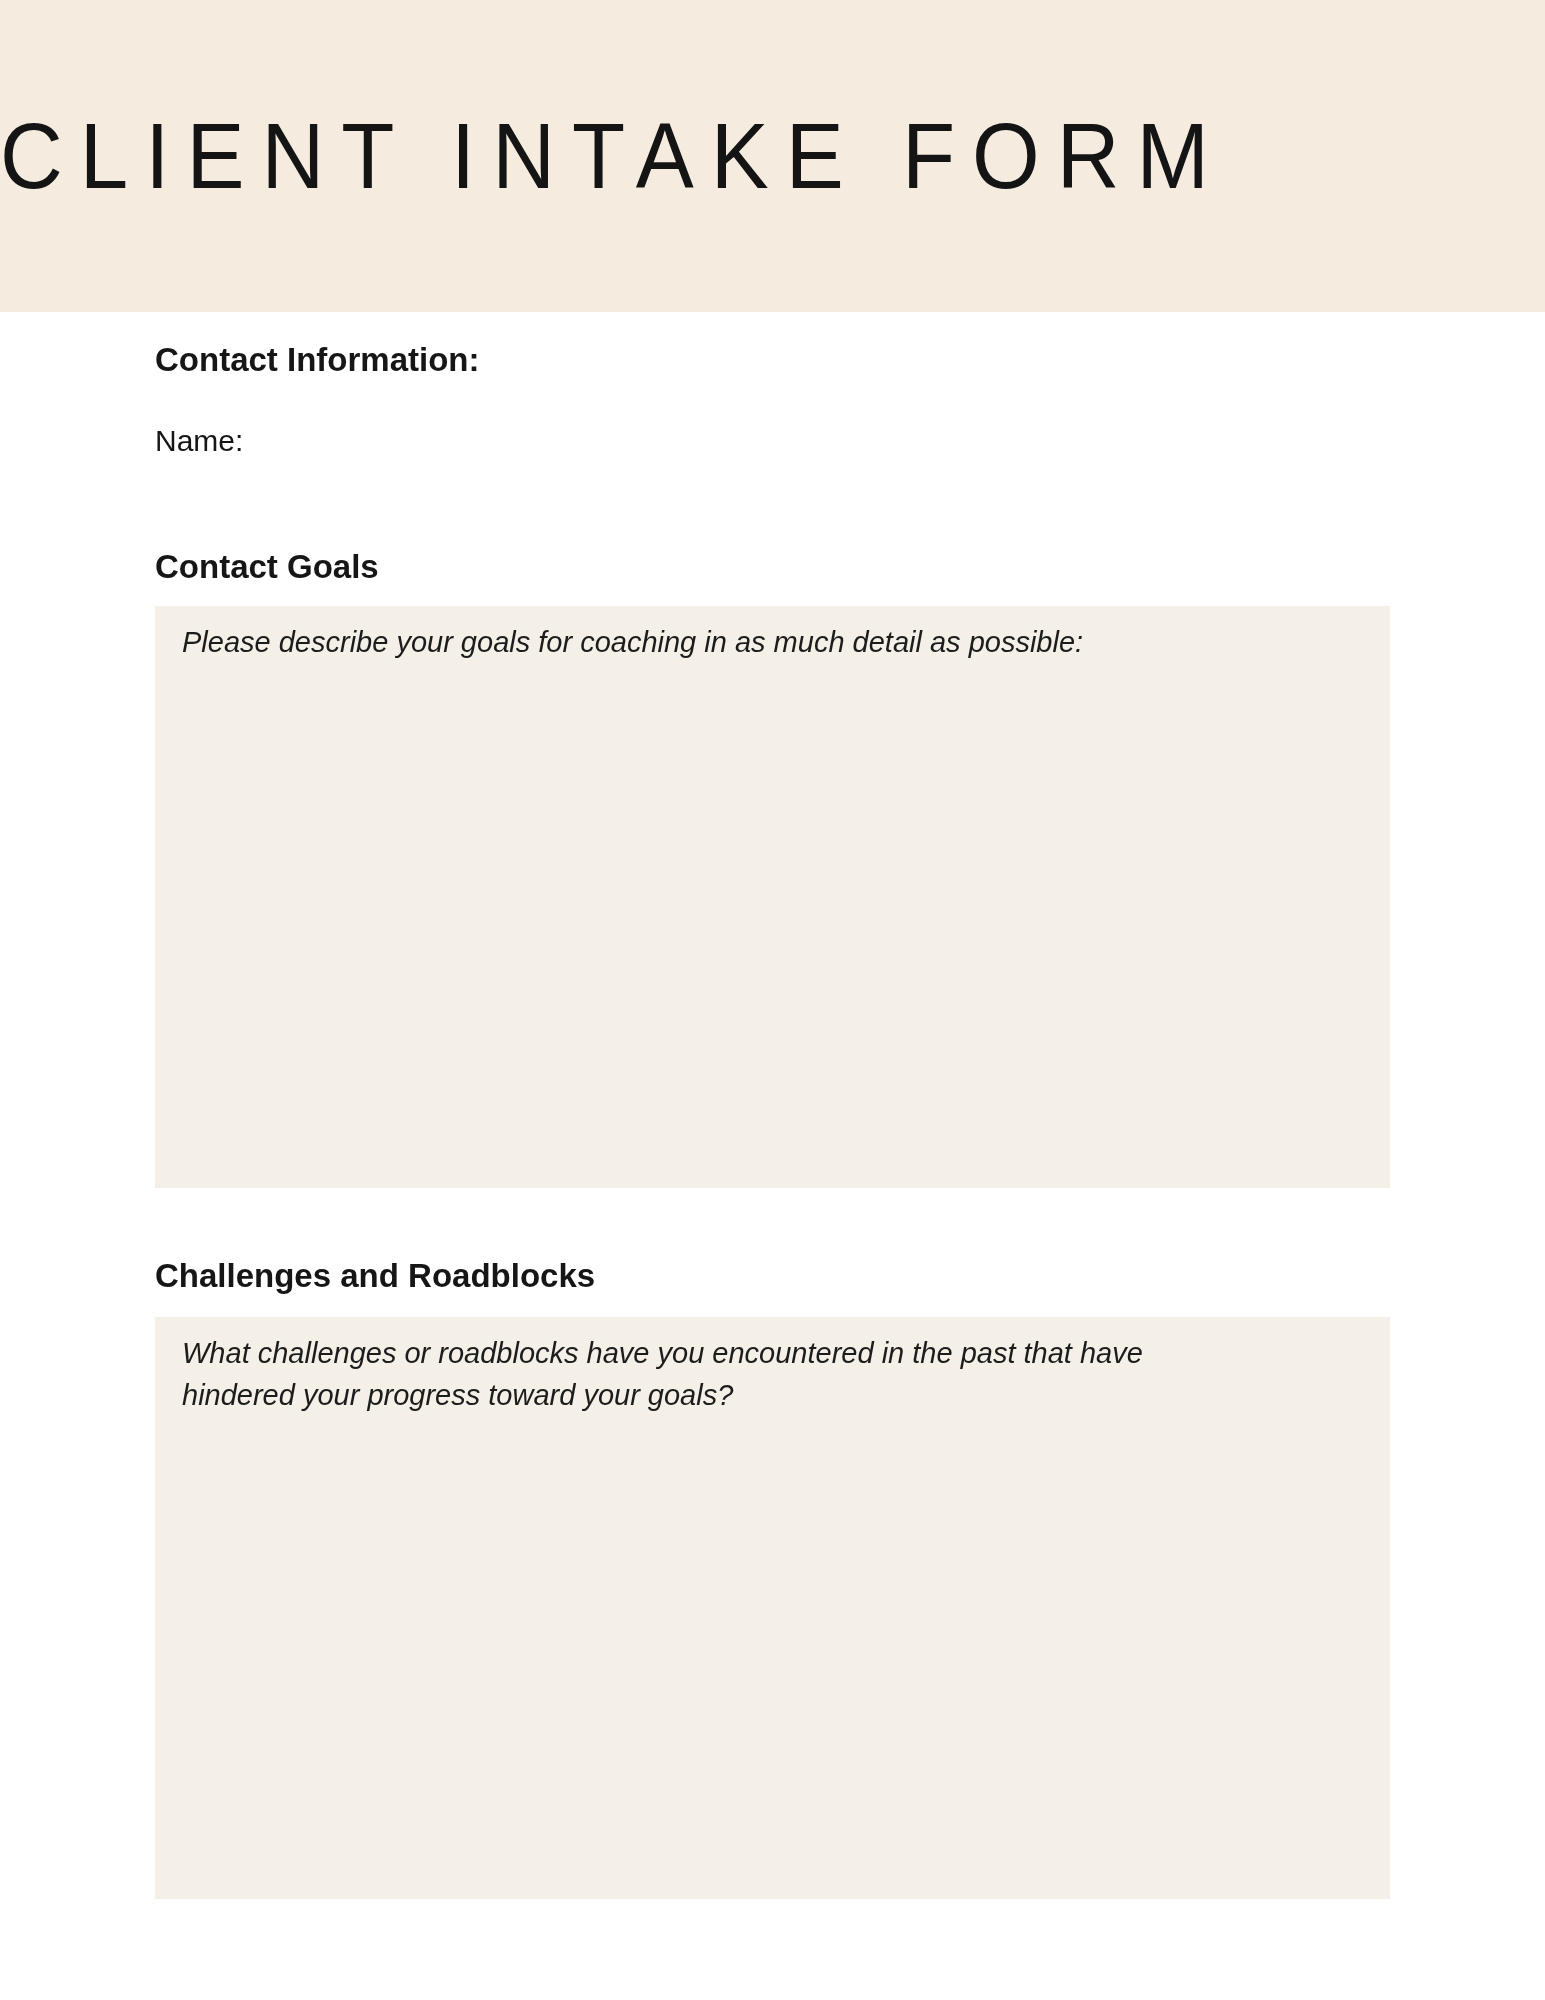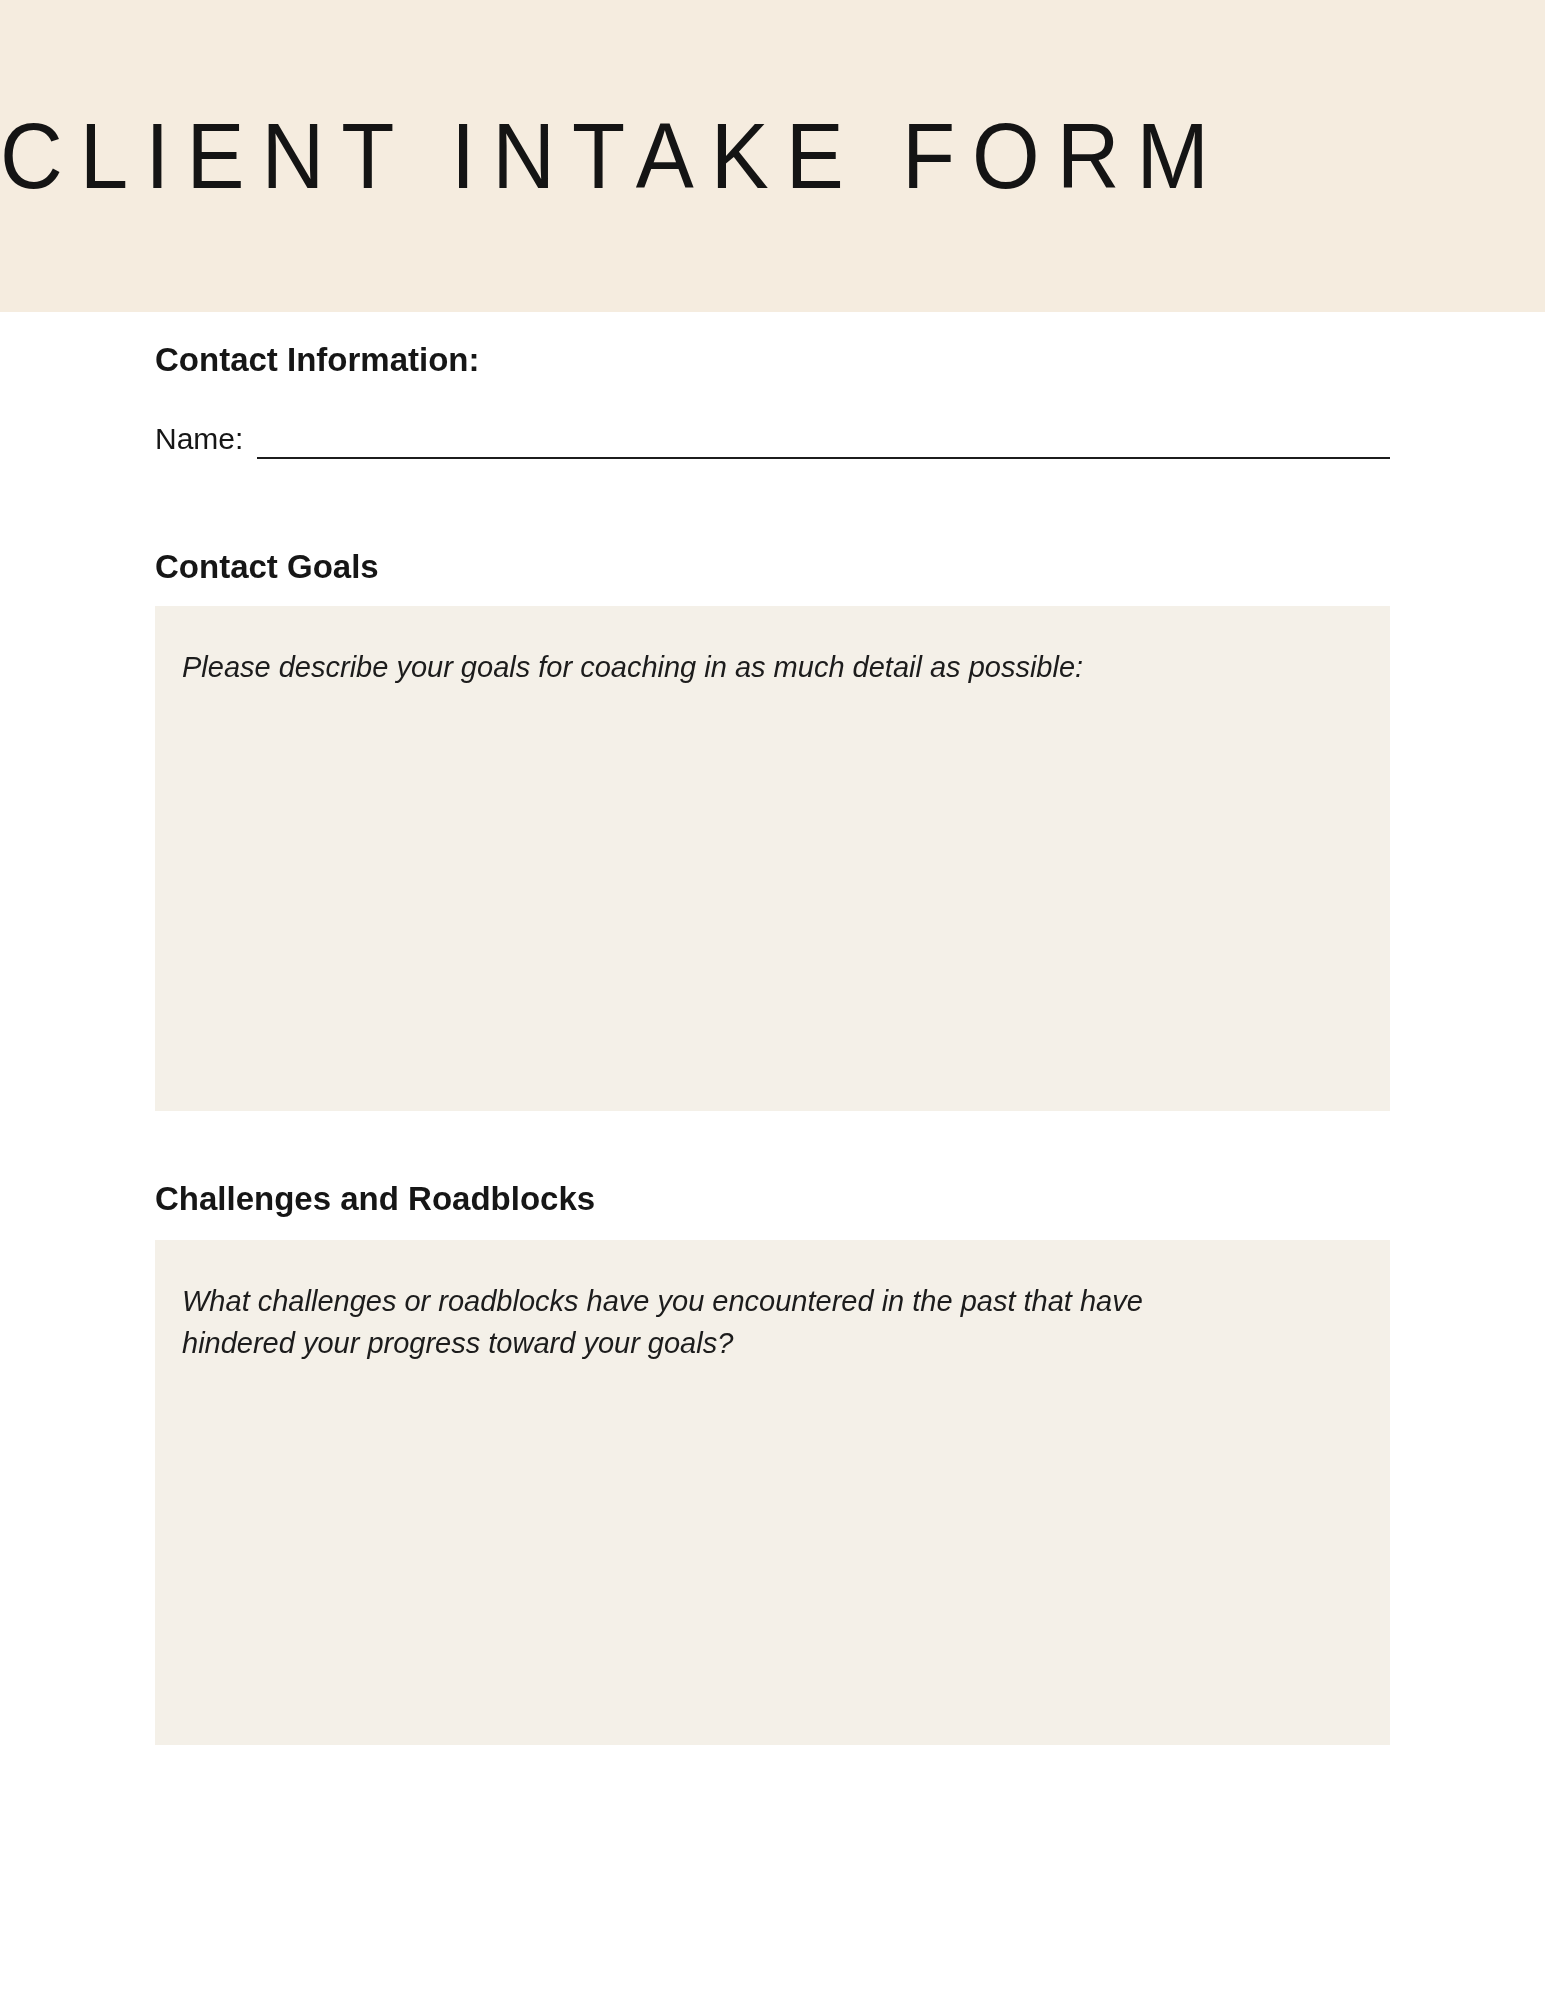--- a/index.html
+++ b/index.html
@@ -44,44 +44,45 @@
     font-weight: bold;
     line-height: 40px;
     color: var(--ink);
   }
   .contact-heading { padding-top: 28px; }
   .goals-heading { margin-top: 88px; }
   .challenges-heading { margin-top: 68px; }
 
   .field-row {
     display: flex;
-    align-items: flex-end;
+    align-items: flex-start;
     height: 38px;
+    flex-direction: column;
   }
   .row-name { margin-top: 41px; }
   .row-email-phone { margin-top: 24px; }
   .field-label {
     font-size: 30px;
     line-height: 40px;
     color: var(--ink);
     white-space: nowrap;
   }
   .field-line {
     border-bottom: 2.5px solid var(--line);
     height: 38px;
   }
   .line-name { flex: 1; margin-left: 14px; }
   .line-email { flex: 0 0 578px; margin-left: 2px; }
   .label-phone { margin-left: 6px; }
   .line-phone { flex: 1; margin-left: 2px; }
 
   .answer-box {
     background: var(--box-bg);
-    height: 505px;
-    padding: 40px 27px;
+    height: 582px;
+    padding: 15px 27px;
   }
   .box-goals { margin-top: 19px; }
   .box-challenges { margin-top: 21px; }
   .answer-prompt {
     font-size: 29px;
     font-style: italic;
     line-height: 42px;
     color: #1c1c1c;
   }
   .answer-prompt.wrapped { max-width: 1000px; }

